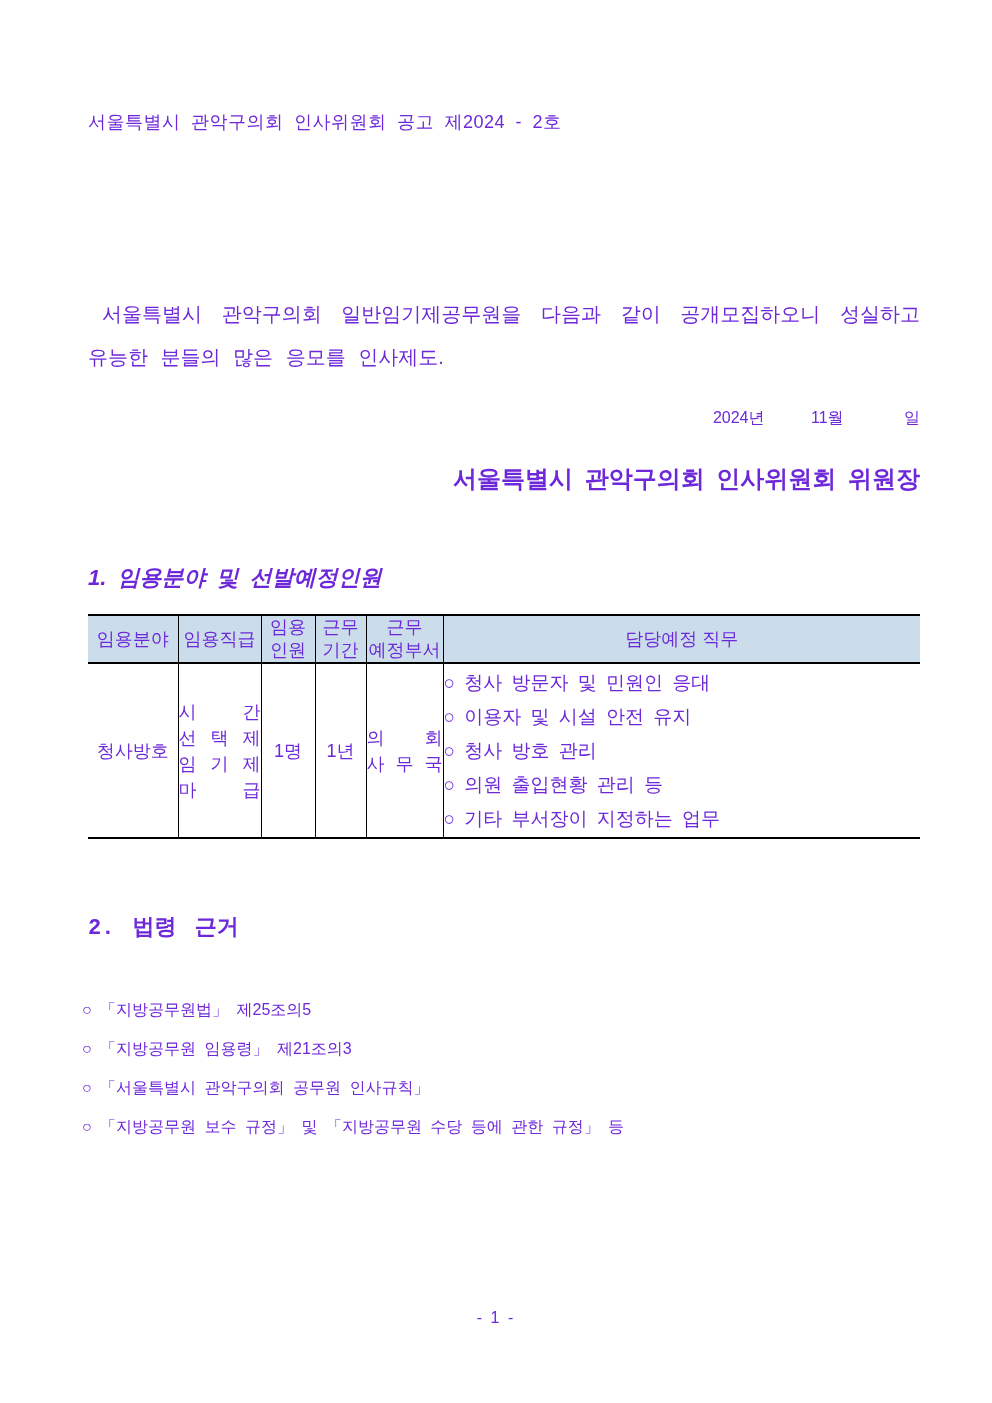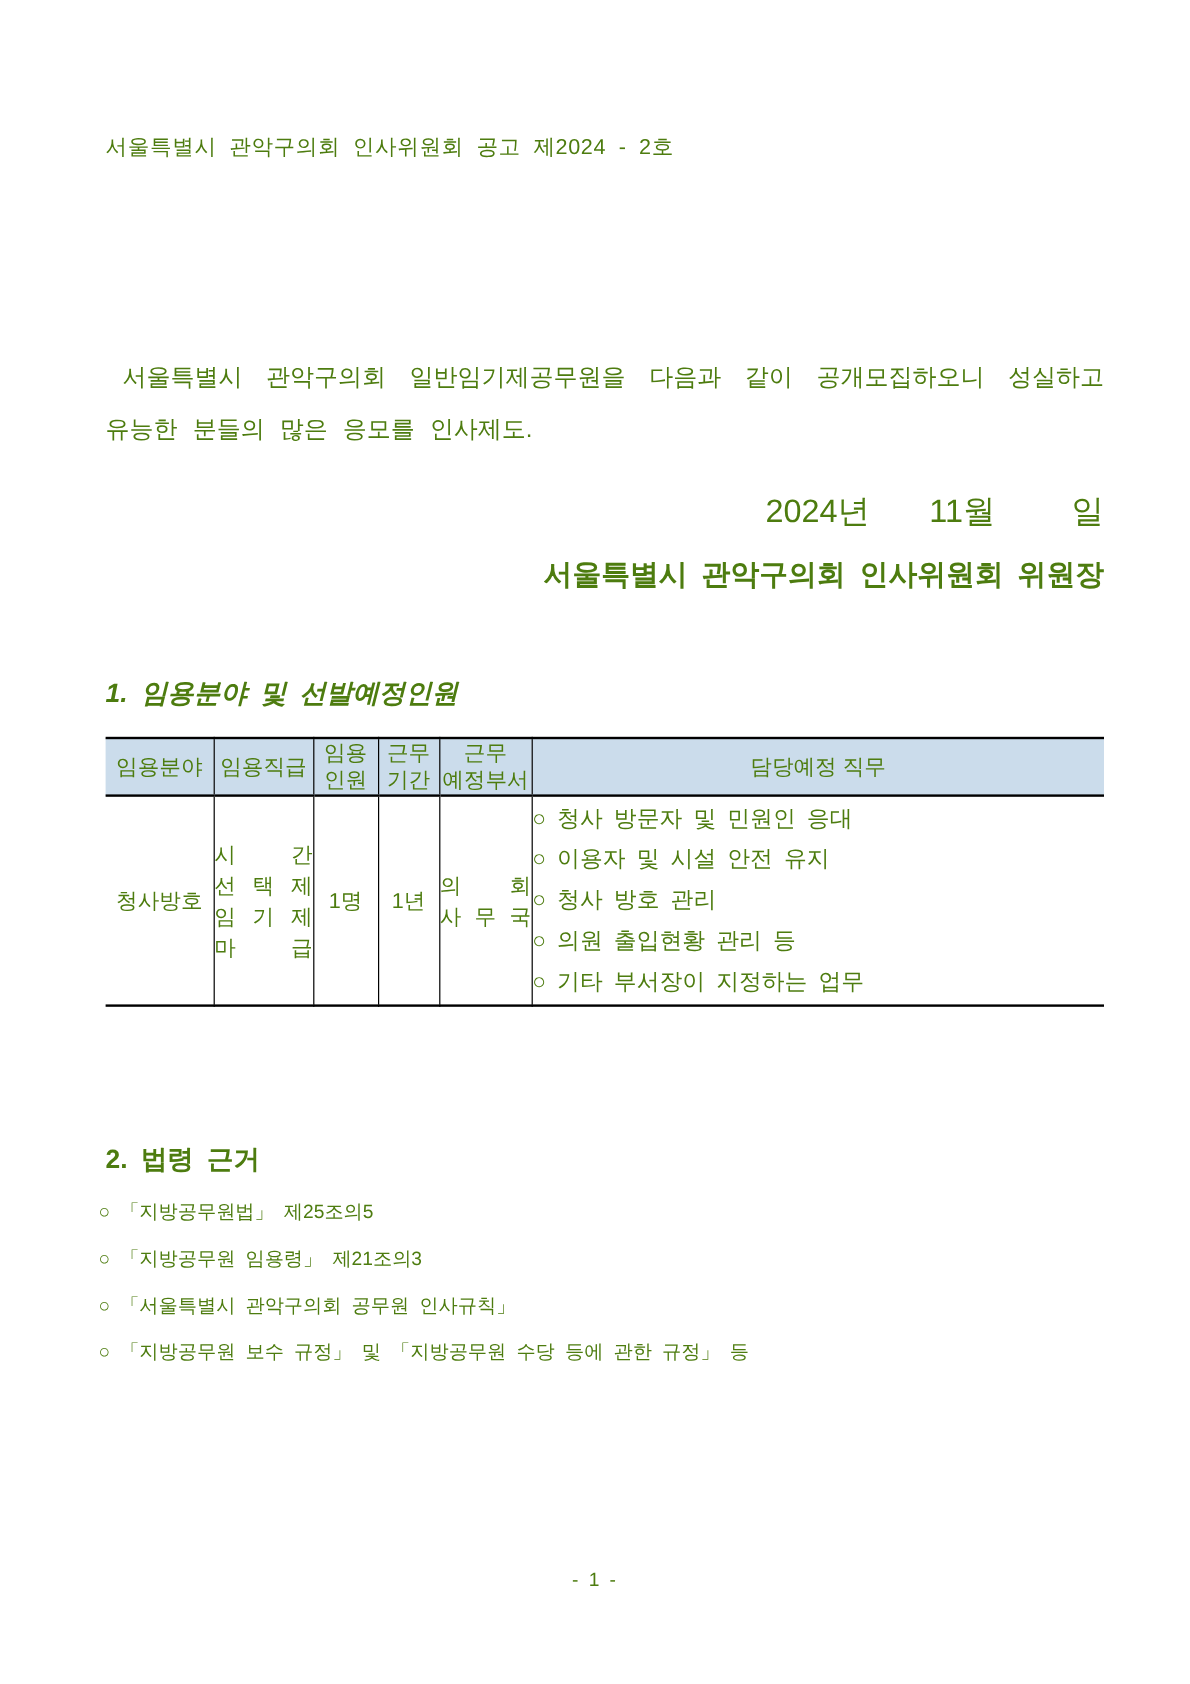--- a/index.html
+++ b/index.html
@@ -1,21 +1,21 @@
 <!DOCTYPE html>
 <html><head>
 <meta charset="utf-8">
 <style>
   html, body { margin: 0; padding: 0; background: #ffffff; }
   .page {
     position: relative;
     width: 992px;
     height: 1403px;
     background: #ffffff;
-    color: #4d7c0f;
+    color: #6d28d9;
     font-family: "Liberation Sans", "DejaVu Sans", sans-serif;
     overflow: hidden;
   }
   .doc-number {
     position: absolute;
     top: 110px; left: 88px;
     font-size: 18px;
     letter-spacing: 0.5px;
     word-spacing: 5px;
     white-space: nowrap;
@@ -44,21 +44,21 @@
     text-align-last: justify;
     text-justify: inter-word;
     padding-left: 14px;
     height: 43px;
     white-space: nowrap;
   }
   .intro-line2 { height: 43px; }
   .date-line {
     position: absolute;
     top: 408px; right: 72px;
-    font-size: 27px;
+    font-size: 16px;
     white-space: nowrap;
   }
   .date-month { margin-left: 42px; }
   .date-day { margin-left: 56px; }
   .signer {
     position: absolute;
     top: 463px; right: 72px;
     font-size: 24px;
     font-weight: bold;
     word-spacing: 5px;
@@ -67,21 +67,21 @@
   }
   .sec-heading {
     position: absolute;
     left: 88px;
     font-size: 22px;
     font-weight: bold;
     word-spacing: 5px;
     white-space: nowrap;
   }
   .sec1 { top: 563px; font-style: italic; }
-  .sec2 { top: 951px; }
+  .sec2 { top: 912px; font-family: Liberation Mono, monospace; }
   table.apptable {
     position: absolute;
     top: 614px; left: 88px;
     width: 832px;
     border-collapse: collapse;
     table-layout: fixed;
     border-top: 2.5px solid #000;
     border-bottom: 2.5px solid #000;
   }
   table.apptable th, table.apptable td {

